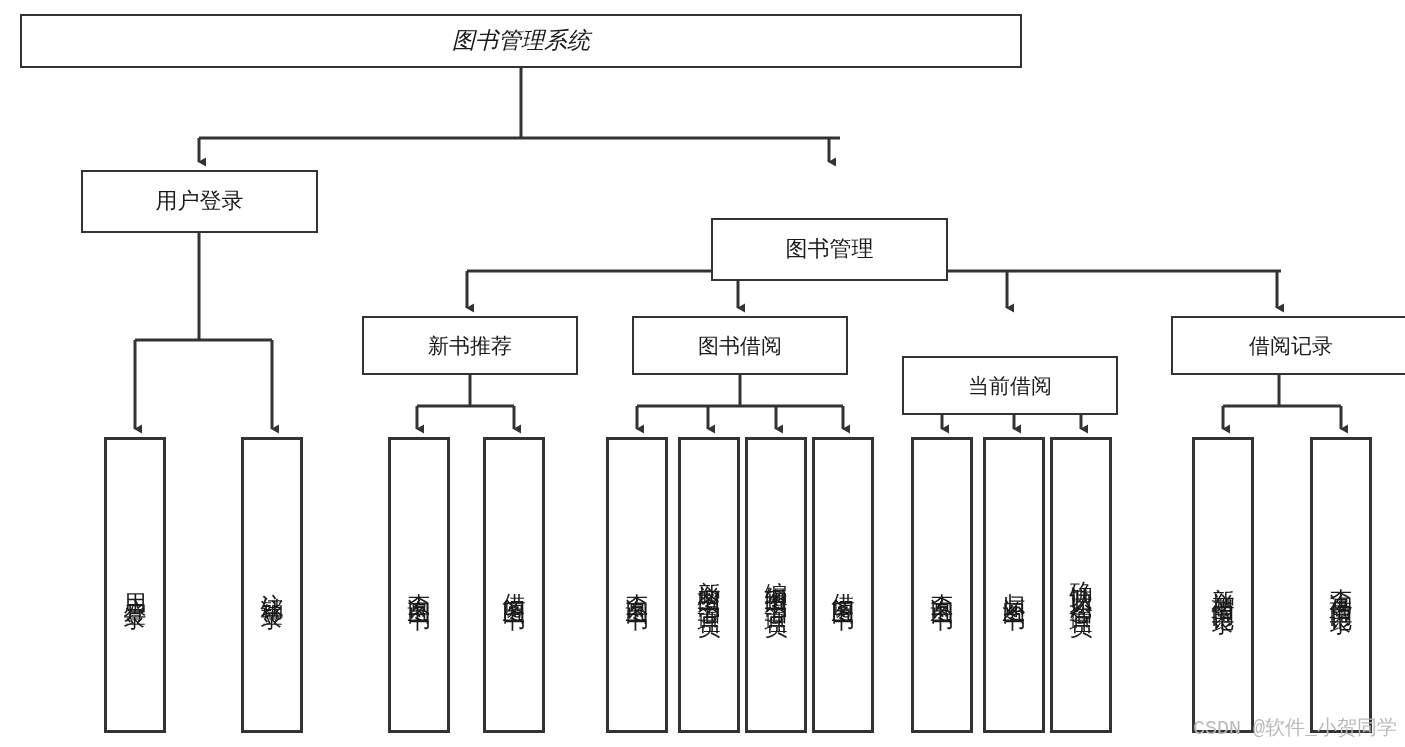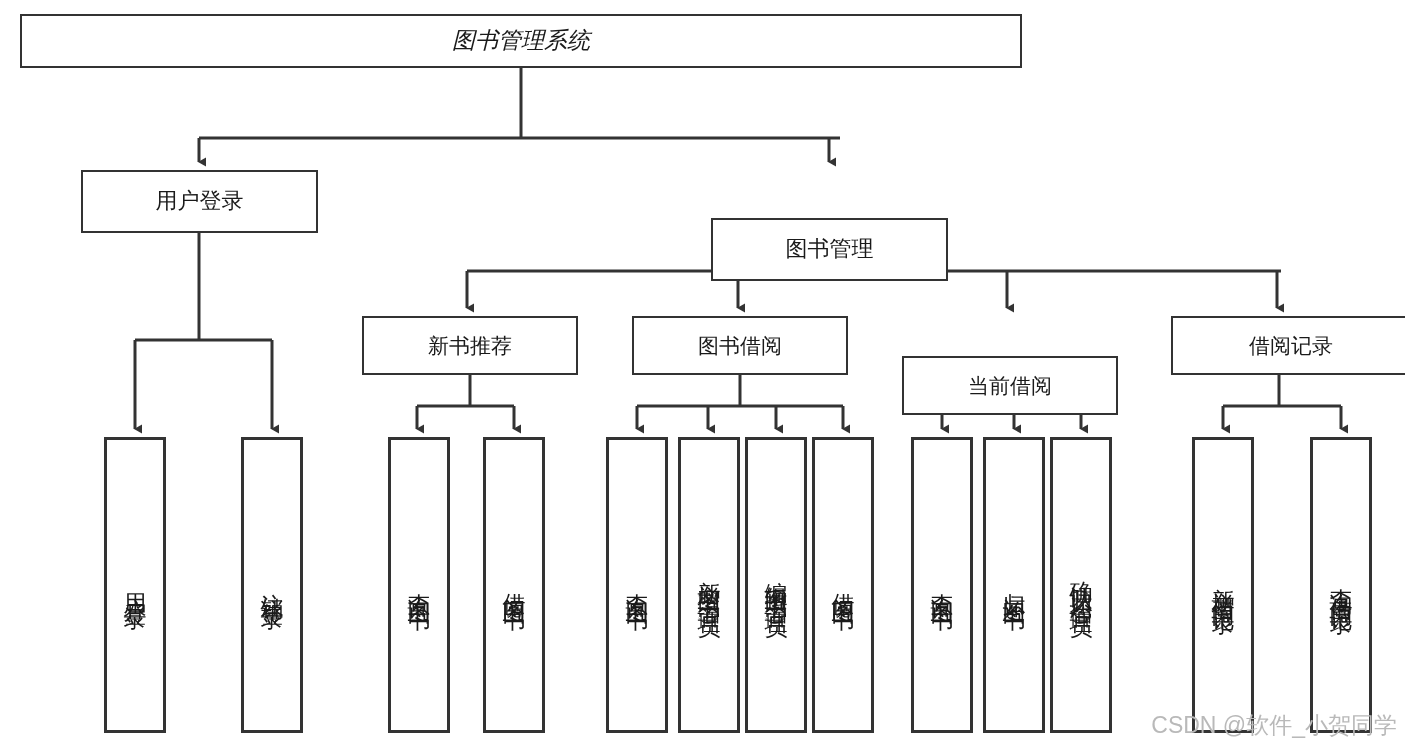--- a/index.html
+++ b/index.html
@@ -19,22 +19,22 @@
       text-orientation:upright;
       font-size:23px;
       letter-spacing:5px;
       line-height:1;
       white-space:nowrap;
   }
   .node.lvl1 .lbl{font-size:23px;}
   .node.lvl2 .lbl{font-size:22px;}
   .node.lvl3 .lbl{font-size:21px;}
 
-  #watermark{position:absolute;right:8px;bottom:6px;font-size:23px;
-             color:#b9b9b9;white-space:nowrap;pointer-events:none;}
+  #watermark{position:absolute;right:8px;bottom:6px;font-size:20px;
+             color:#b9b9b9;white-space:nowrap;pointer-events:none;font-family:Liberation Mono, monospace;}
 </style>
 </head>
 <body>
 
 <div id="stage">
 
   <svg id="connectors" viewBox="0 0 1405 747" xmlns="http://www.w3.org/2000/svg">
     <defs>
       <marker id="arrow" markerWidth="10" markerHeight="10" refX="5" refY="7" orient="auto" markerUnits="userSpaceOnUse">
         <path d="M0.5,0 L9.5,0 L5,8 Z" fill="#333333"></path>

